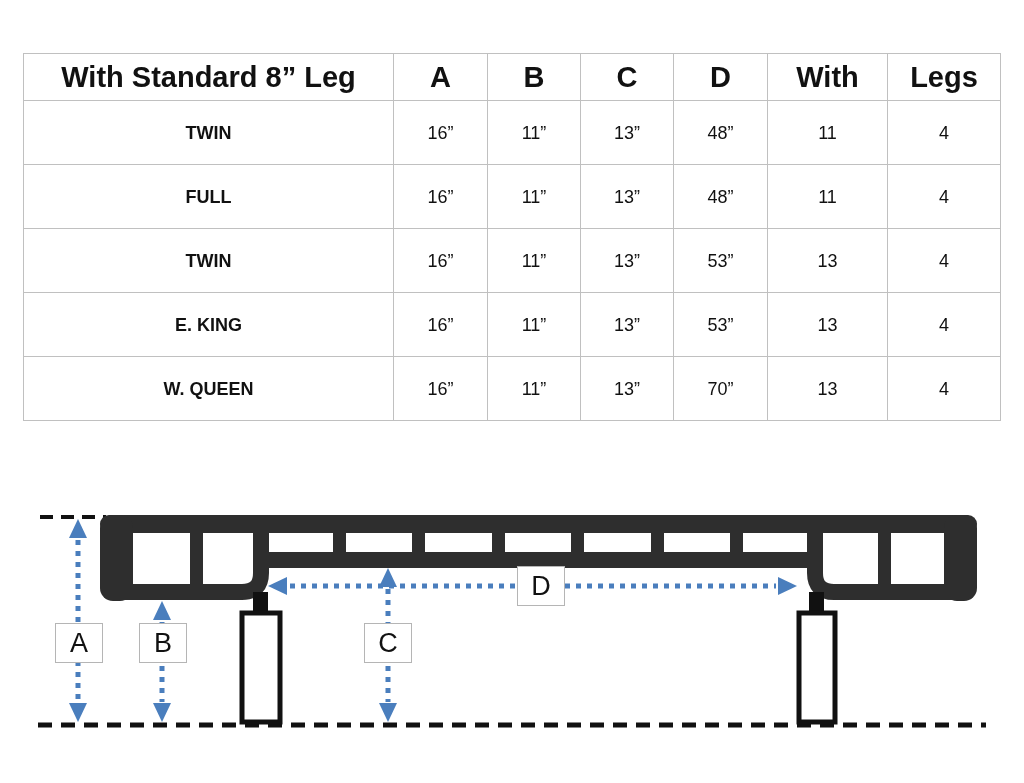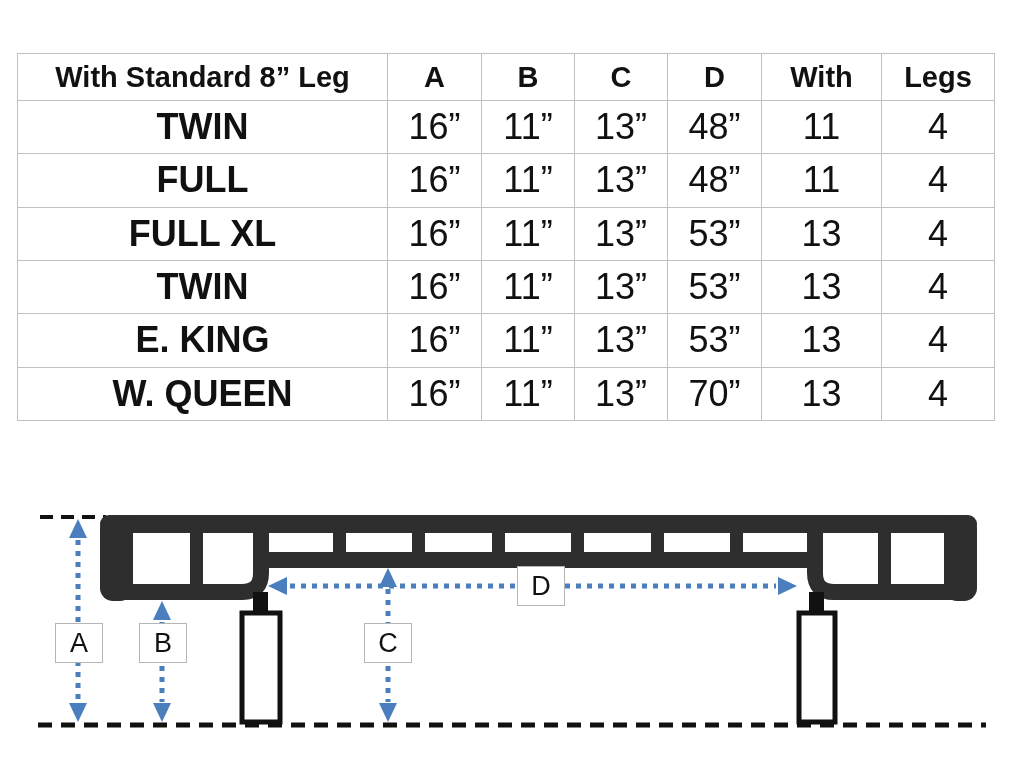--- a/index.html
+++ b/index.html
@@ -9,27 +9,27 @@
     --leg-fill:#ffffff;
     --table-border:#c0c0c0;
   }
   html,body{margin:0;padding:0;background:#ffffff;}
   body{
     width:1024px;height:783px;position:relative;overflow:hidden;
     font-family:"Liberation Sans", sans-serif;color:#111;
   }
   
   .spec-table{
-    position:absolute;left:17px;top:53px;width:977px;height:368px;
+    position:absolute;left:23px;top:53px;width:977px;height:368px;
     border-collapse:collapse;table-layout:fixed;background:#fff;
   }
   .spec-table th,.spec-table td{
     border:1px solid var(--table-border);
     text-align:center;vertical-align:middle;
-    font-size:36px;line-height:1;padding:0;height:46px;
+    font-size:18px;line-height:1;padding:0;height:46px;
     white-space:nowrap;overflow:hidden;
   }
   .spec-table th{font-weight:bold;font-size:29px;}
   .spec-table td.rowname{font-weight:bold;}
   
   .diagram-svg{position:absolute;left:0;top:480px;width:1024px;height:303px;}
   .dim-label{
     position:absolute;width:48px;height:40px;box-sizing:border-box;
     background:#fff;border:1px solid #b5b5b5;
     display:flex;align-items:center;justify-content:center;
@@ -74,29 +74,20 @@
       <td>11</td>
       <td>4</td>
     </tr>
     <tr>
       <td class="rowname">FULL</td>
       <td>16”</td>
       <td>11”</td>
       <td>13”</td>
       <td>48”</td>
       <td>11</td>
-      <td>4</td>
-    </tr>
-    <tr>
-      <td class="rowname">FULL XL</td>
-      <td>16”</td>
-      <td>11”</td>
-      <td>13”</td>
-      <td>53”</td>
-      <td>13</td>
       <td>4</td>
     </tr>
     <tr>
       <td class="rowname">TWIN</td>
       <td>16”</td>
       <td>11”</td>
       <td>13”</td>
       <td>53”</td>
       <td>13</td>
       <td>4</td>

